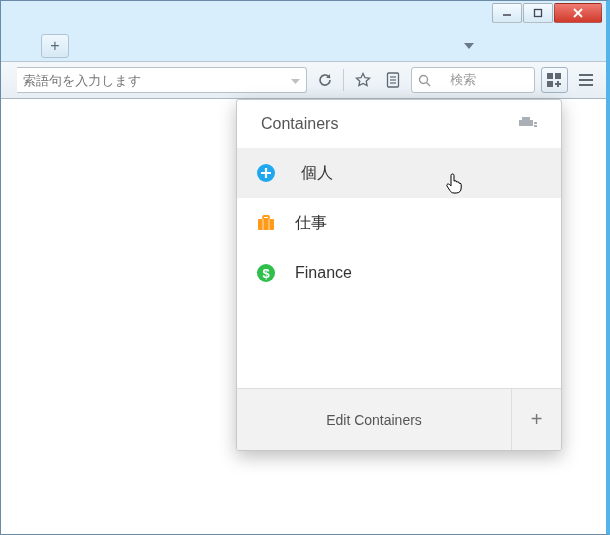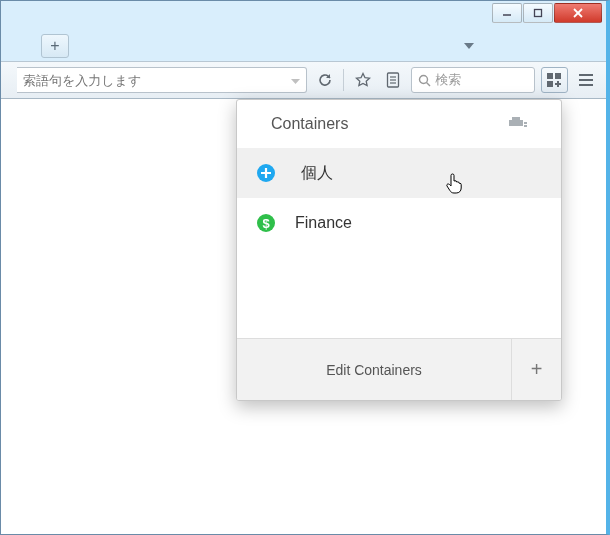--- a/index.html
+++ b/index.html
@@ -95,21 +95,21 @@
     border-radius: 2px;
   }
   .tb-sep { width:1px; height:22px; background:#c5ced6; }
   .searchbox {
     flex: 0 0 124px;
     height: 26px;
     border: 1px solid #b8c2cb;
     border-radius: 3px;
     background: #fff;
     display: flex; align-items: center;
-    padding: 0 6px; gap: 4px;
+    padding: 0 6px; gap: 19px;
   }
   .searchbox svg { flex-shrink:0; }
   .searchbox span { color:#999; font-size:13px; }
   .containers-btn {
     width: 30px; height: 26px;
     border: 1px solid #9fb3c4;
     border-radius: 3px;
     background: linear-gradient(#f6fafd,#e3ecf3);
     display:flex; align-items:center; justify-content:center;
     color:#5a6a77;
@@ -127,21 +127,21 @@
     width: 326px;
     background: #fff;
     border: 1px solid #c8c8c8;
     box-shadow: 0 6px 18px rgba(0,0,0,0.25);
     border-radius: 3px;
     overflow: hidden;
   }
   .panel-header {
     height: 48px;
     display:flex; align-items:center; justify-content:space-between;
-    padding: 0 34px;
+    padding: 0 24px;
     color:#555; font-size:16px;
   }
   .panel-list { }
   .panel-item {
     height: 50px;
     display:flex; align-items:center;
     padding: 0 18px;
     gap: 18px;
     font-size: 16px; color:#333;
     cursor: default;
@@ -284,20 +284,31 @@
         <span class="iconwrap">
           <svg width="20" height="20" viewBox="0 0 20 20">
               <circle cx="10" cy="10" r="9" fill="#1fa8f0"></circle>
               <line x1="10" y1="5" x2="10" y2="15" stroke="#fff" stroke-width="2.2"></line>
               <line x1="5" y1="10" x2="15" y2="10" stroke="#fff" stroke-width="2.2"></line>
             </svg>
         </span>
         <span>個人</span>
       </div>
 
+      <div class="panel-item">
+        <span class="iconwrap">
+          <svg width="20" height="20" viewBox="0 0 20 20">
+              <rect x="2" y="6" width="16" height="11" rx="1" fill="#ff9a1a"></rect>
+              <rect x="7" y="3" width="6" height="3" rx="1" fill="none" stroke="#ff9a1a" stroke-width="1.8"></rect>
+              <line x1="7" y1="6" x2="7" y2="17" stroke="#fff" stroke-width="1" opacity="0.7"></line>
+              <line x1="13" y1="6" x2="13" y2="17" stroke="#fff" stroke-width="1" opacity="0.7"></line>
+            </svg>
+        </span>
+        <span>仕事</span>
+      </div>
 
       <div class="panel-item">
         <span class="iconwrap">
           <svg width="20" height="20" viewBox="0 0 20 20">
               <circle cx="10" cy="10" r="9" fill="#2fbf4a"></circle>
               <text x="10" y="14.5" text-anchor="middle" font-size="13" font-weight="bold" fill="#fff" font-family="Arial">$</text>
             </svg>
         </span>
         <span>Finance</span>
       </div>

